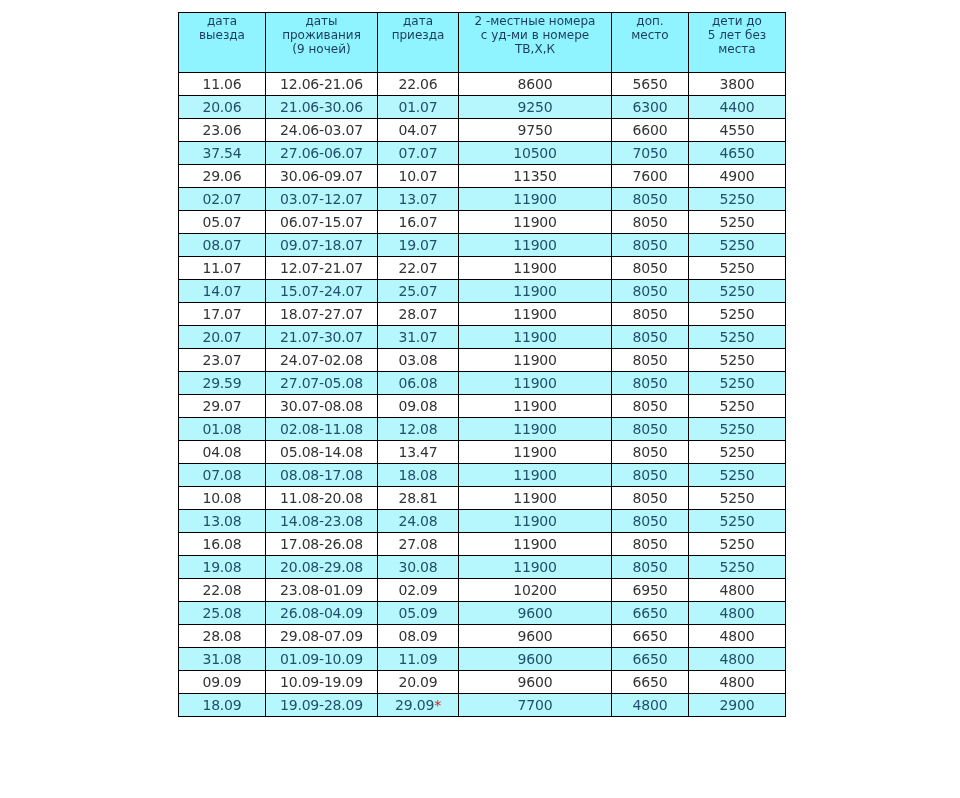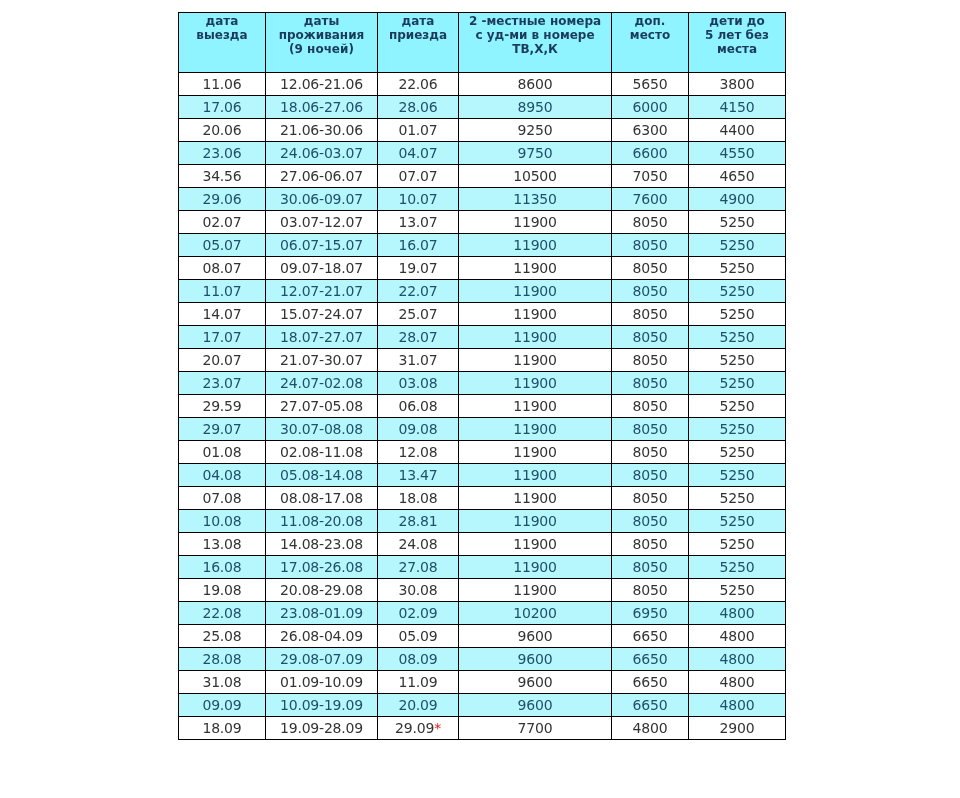--- a/index.html
+++ b/index.html
@@ -12,21 +12,21 @@
       table-layout: fixed;
     }
     table.prices th, table.prices td {
       border: 1px solid #000000;
       text-align: center;
       padding: 0;
     }
     table.prices th {
       background: #8ff4ff;
       color: #1a3c5a;
-      font-weight: bold;
+      font-weight: normal;
       font-size: 12px;
       line-height: 14px;
       height: 58px;
       vertical-align: top;
       padding-top: 1px;
     }
     table.prices td {
       height: 22px;
       font-size: 14px;
       color: #333333;
@@ -64,45 +64,37 @@
   <tbody id="rows">
       <tr>
         <td>11.06</td>
         <td>12.06-21.06</td>
         <td>22.06</td>
         <td>8600</td>
         <td>5650</td>
         <td>3800</td>
       </tr>
       <tr>
-        <td>17.06</td>
-        <td>18.06-27.06</td>
-        <td>28.06</td>
-        <td>8950</td>
-        <td>6000</td>
-        <td>4150</td>
-      </tr>
-      <tr>
         <td>20.06</td>
         <td>21.06-30.06</td>
         <td>01.07</td>
         <td>9250</td>
         <td>6300</td>
         <td>4400</td>
       </tr>
       <tr>
         <td>23.06</td>
         <td>24.06-03.07</td>
         <td>04.07</td>
         <td>9750</td>
         <td>6600</td>
         <td>4550</td>
       </tr>
       <tr>
-        <td>34.56</td>
+        <td>37.54</td>
         <td>27.06-06.07</td>
         <td>07.07</td>
         <td>10500</td>
         <td>7050</td>
         <td>4650</td>
       </tr>
       <tr>
         <td>29.06</td>
         <td>30.06-09.07</td>
         <td>10.07</td>

